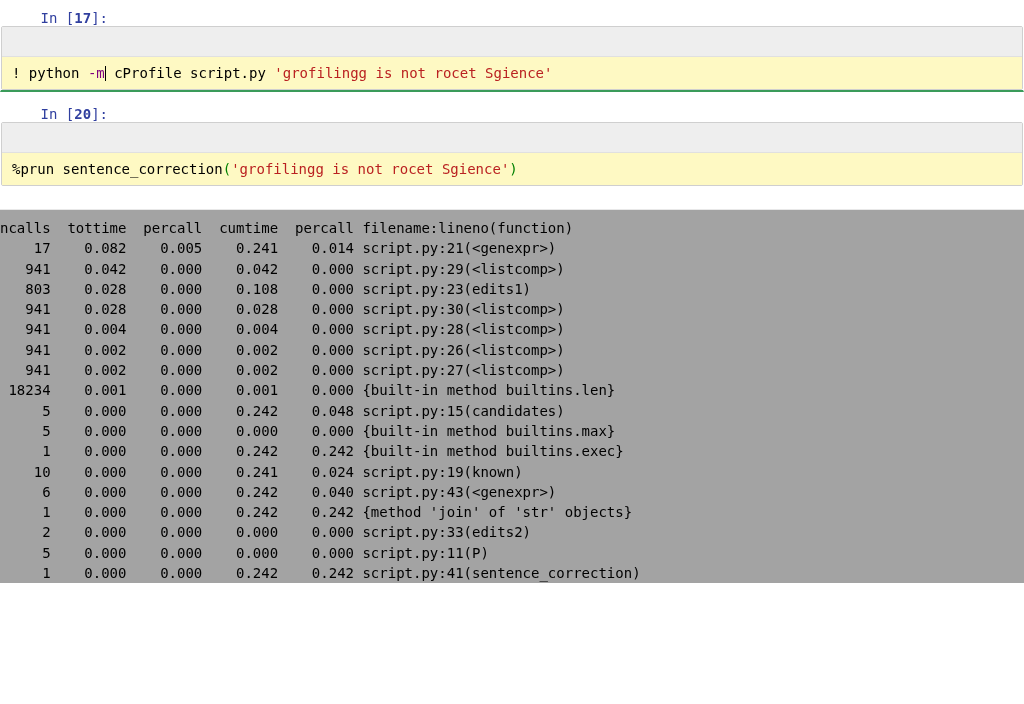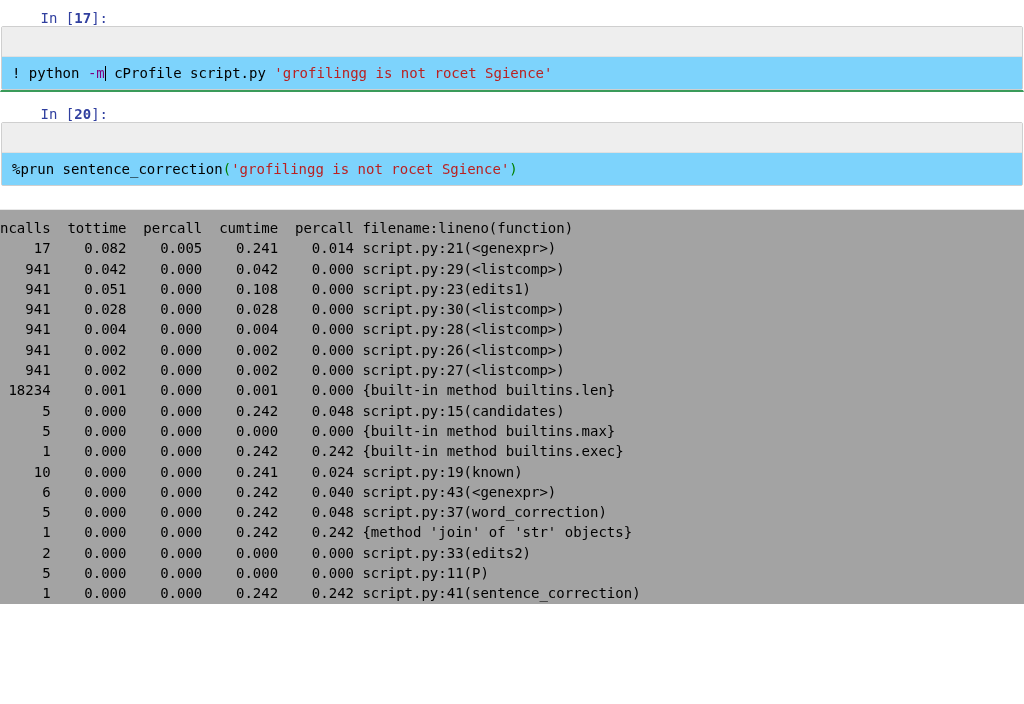--- a/index.html
+++ b/index.html
@@ -41,21 +41,21 @@
       background: #f7f7f7;
       border-radius: 2px;
     }
     .input-header {
       height: 30px;
       background: #eeeeee;
       border-bottom: 1px solid #e0e0e0;
     }
     .code-line {
       padding: 8px 10px;
-      background: #7dd3fc;
+      background: #fef9c3;
       font-family: monospace;
       font-size: 14px;
       white-space: pre;
     }
     .tok-bang { color: #000; }
     .tok-flag { color: #7f007f; }
     .tok-str { color: #BA2121; }
     .tok-magic { color: #000; }
     .tok-paren-open { color: #008000; }
     .tok-paren-close { color: #008000; }
@@ -109,30 +109,29 @@
     <div class="input-header"></div>
     <div class="code-line"><span class="tok-magic">%prun</span><span> sentence_correction</span><span class="tok-paren-open">(</span><span class="tok-str">'grofilingg is not rocet Sgience'</span><span class="tok-paren-close">)</span></div>
   </div>
 </div>
 
 <div class="output-area">
   <div class="prof-header" id="prof-header">ncalls  tottime  percall  cumtime  percall filename:lineno(function)</div>
   <div id="prof-rows">
       <div class="prof-row">    17    0.082    0.005    0.241    0.014 script.py:21(&lt;genexpr&gt;)</div>
       <div class="prof-row">   941    0.042    0.000    0.042    0.000 script.py:29(&lt;listcomp&gt;)</div>
-      <div class="prof-row">   941    0.051    0.000    0.108    0.000 script.py:23(edits1)</div>
+      <div class="prof-row">   803    0.028    0.000    0.108    0.000 script.py:23(edits1)</div>
       <div class="prof-row">   941    0.028    0.000    0.028    0.000 script.py:30(&lt;listcomp&gt;)</div>
       <div class="prof-row">   941    0.004    0.000    0.004    0.000 script.py:28(&lt;listcomp&gt;)</div>
       <div class="prof-row">   941    0.002    0.000    0.002    0.000 script.py:26(&lt;listcomp&gt;)</div>
       <div class="prof-row">   941    0.002    0.000    0.002    0.000 script.py:27(&lt;listcomp&gt;)</div>
       <div class="prof-row"> 18234    0.001    0.000    0.001    0.000 {built-in method builtins.len}</div>
       <div class="prof-row">     5    0.000    0.000    0.242    0.048 script.py:15(candidates)</div>
       <div class="prof-row">     5    0.000    0.000    0.000    0.000 {built-in method builtins.max}</div>
       <div class="prof-row">     1    0.000    0.000    0.242    0.242 {built-in method builtins.exec}</div>
       <div class="prof-row">    10    0.000    0.000    0.241    0.024 script.py:19(known)</div>
       <div class="prof-row">     6    0.000    0.000    0.242    0.040 script.py:43(&lt;genexpr&gt;)</div>
-      <div class="prof-row">     5    0.000    0.000    0.242    0.048 script.py:37(word_correction)</div>
       <div class="prof-row">     1    0.000    0.000    0.242    0.242 {method 'join' of 'str' objects}</div>
       <div class="prof-row">     2    0.000    0.000    0.000    0.000 script.py:33(edits2)</div>
       <div class="prof-row">     5    0.000    0.000    0.000    0.000 script.py:11(P)</div>
       <div class="prof-row">     1    0.000    0.000    0.242    0.242 script.py:41(sentence_correction)</div>
     </div>
 </div>
 
 </body></html>

